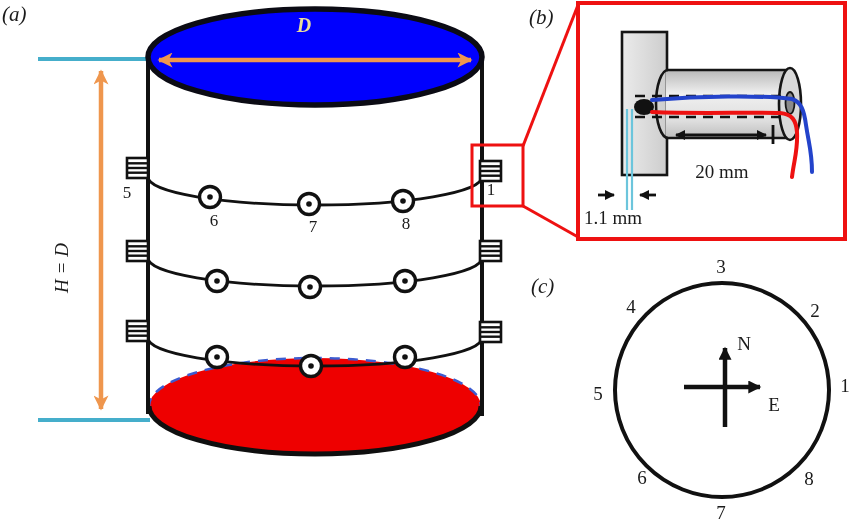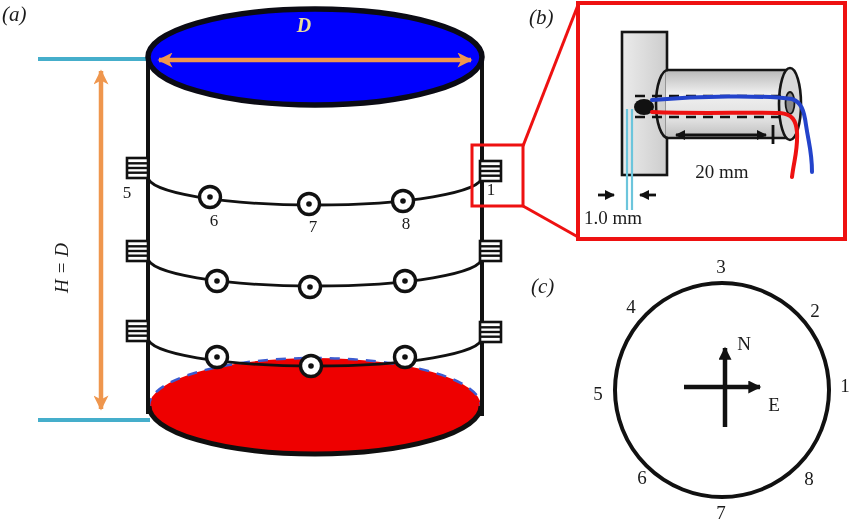--- a/index.html
+++ b/index.html
@@ -140,21 +140,21 @@
 <span class="lbl hlabel" style="left:61px;top:268px;">H = D</span>
 
 <span class="lbl num" style="left:127px;top:192px;">5</span>
 <span class="lbl num" style="left:214px;top:220px;">6</span>
 <span class="lbl num" style="left:313px;top:226px;">7</span>
 <span class="lbl num" style="left:406px;top:223px;">8</span>
 <span class="lbl num" style="left:491px;top:189px;">1</span>
 
 <span class="panel-lbl" style="left:529px;top:7px;">(b)</span>
 <span class="lbl mm" style="left:722px;top:147px;margin-top:24px;">20 mm</span>
-<span class="lbl mm" style="left:613px;top:217px;">1.0 mm</span>
+<span class="lbl mm" style="left:613px;top:217px;">1.1 mm</span>
 
 <span class="panel-lbl" style="left:531px;top:276px;">(c)</span>
 <span class="lbl ne" style="left:744px;top:343px;">N</span>
 <span class="lbl ne" style="left:774px;top:404px;">E</span>
 
 <span class="lbl cnum" style="left:845px;top:385px;">1</span>
 <span class="lbl cnum" style="left:815px;top:310px;">2</span>
 <span class="lbl cnum" style="left:721px;top:266px;">3</span>
 <span class="lbl cnum" style="left:631px;top:306px;">4</span>
 <span class="lbl cnum" style="left:598px;top:393px;">5</span>

